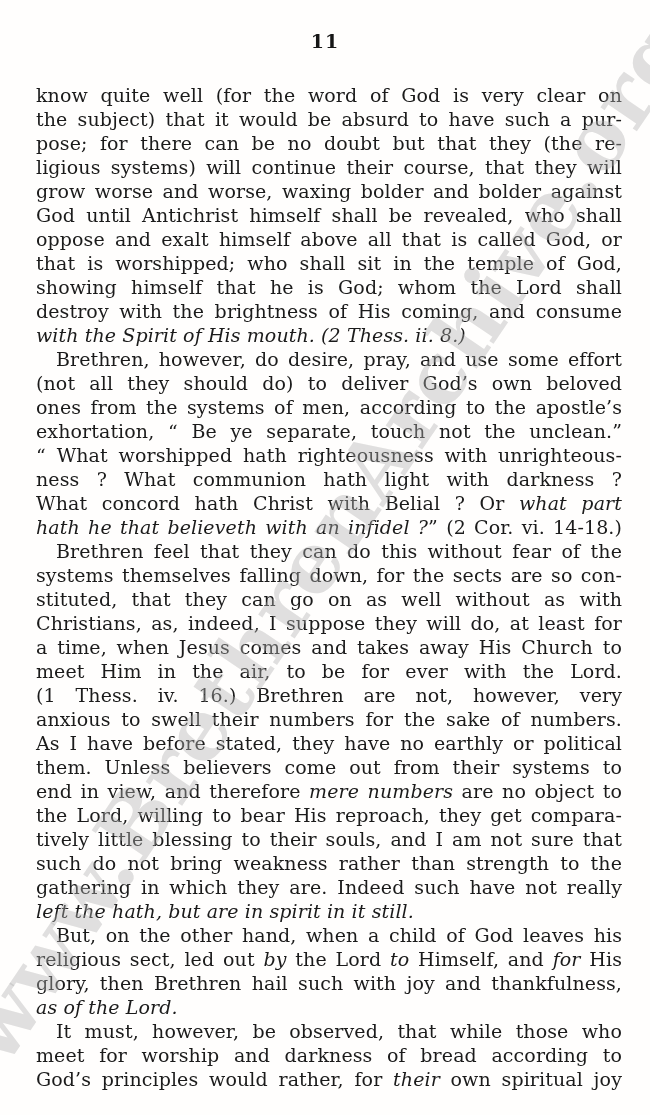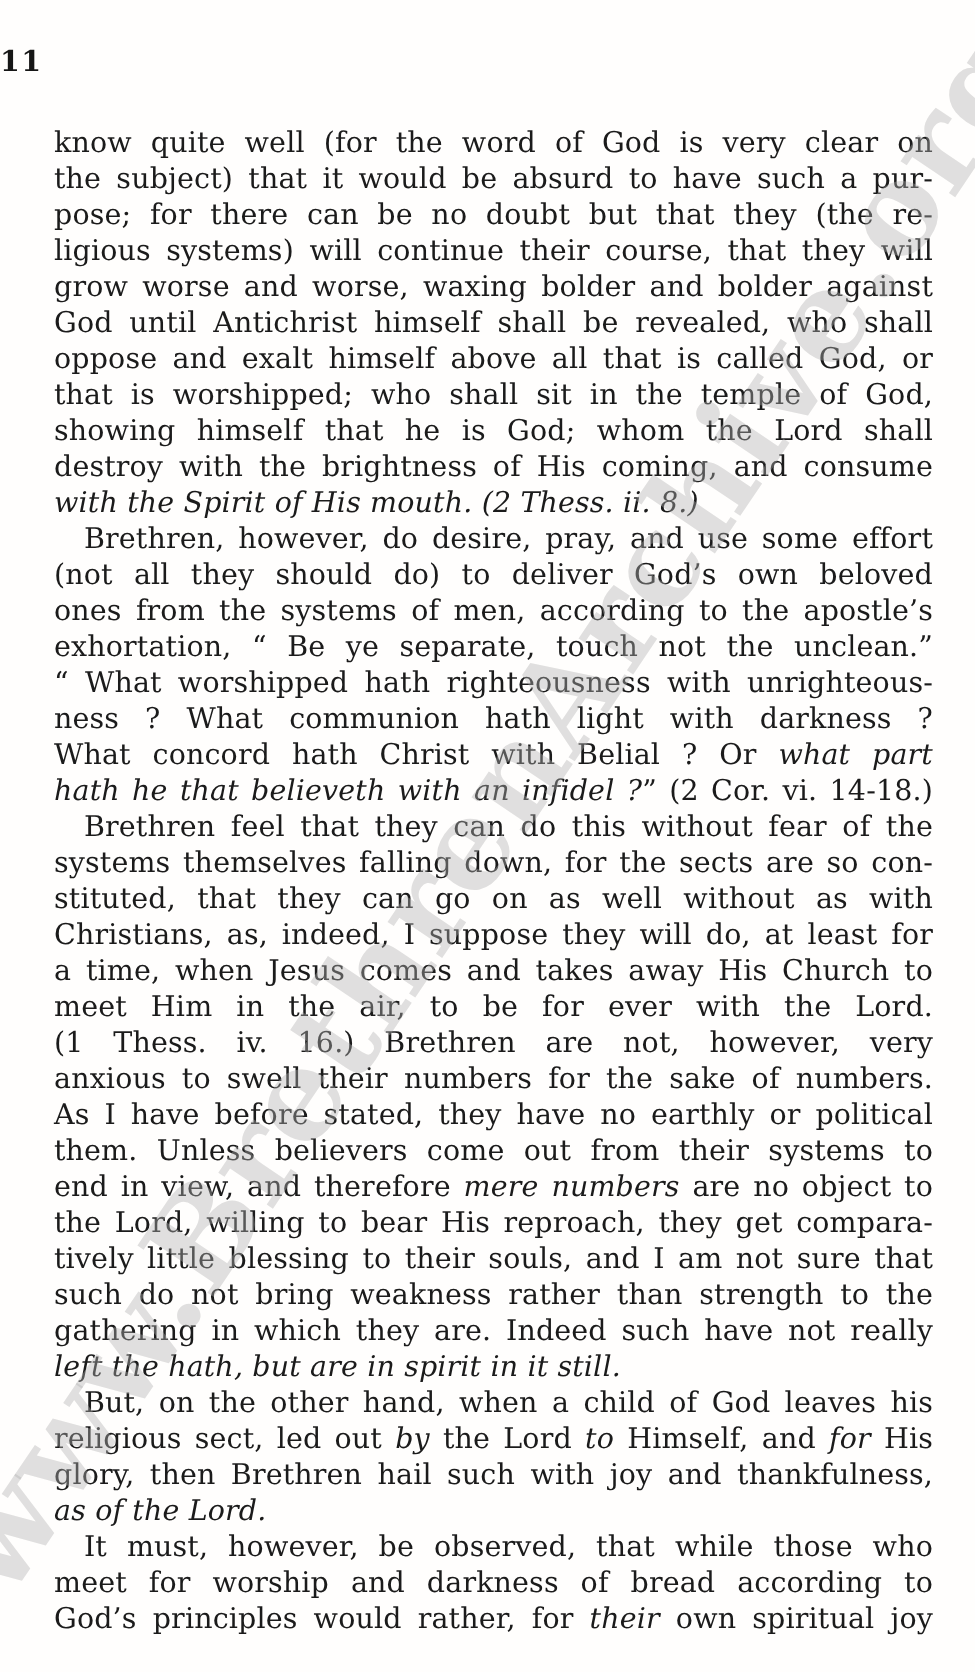--- a/index.html
+++ b/index.html
@@ -18,20 +18,21 @@
   .page {
     position: absolute;
     inset: 0;
     background: #fffefd;
   }
   .page-number {
     position: absolute;
     top: 30px;
     left: 0;
     width: 100%;
+    text-align: center;
     font-size: 19px;
     font-weight: bold;
     letter-spacing: 1px;
     color: #161616;
   }
   .text-block {
     position: absolute;
     top: 83px;
     left: 36px;
     width: 586px;

